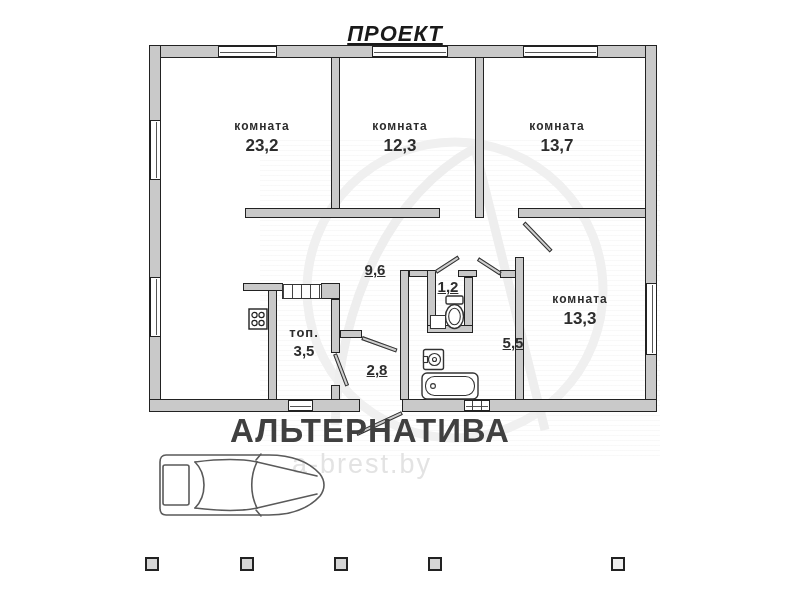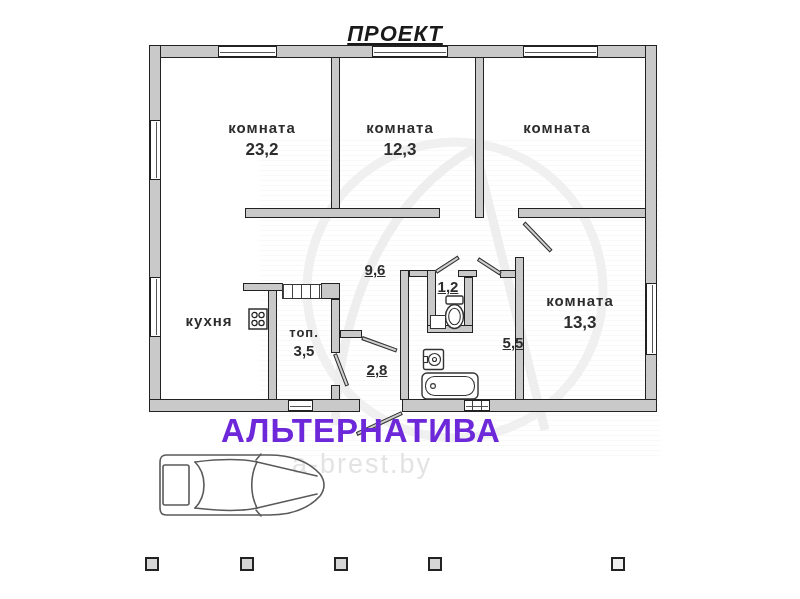--- a/index.html
+++ b/index.html
@@ -10,37 +10,37 @@
   
   .win{position:absolute;background:#fff;border:1px solid #222;box-sizing:border-box;}
   .win.h::after{content:"";position:absolute;left:1px;right:1px;top:50%;border-top:1px solid #555;}
   .win.v::after{content:"";position:absolute;top:1px;bottom:1px;left:50%;border-left:1px solid #555;}
   .tick{position:absolute;width:1px;background:#444;}
   
   .door{position:absolute;height:4px;background:#cfcfcf;border:1px solid #333;
         box-sizing:border-box;transform-origin:0 50%;}
   
   .lbl{position:absolute;font-weight:bold;color:#2d2d2d;text-align:center;line-height:1.2;}
-  .rname{display:block;font-size:15px;letter-spacing:1px;}
+  .rname{display:block;font-size:12px;letter-spacing:1px;}
   .rarea{display:block;font-size:17px;margin-top:3px;}
   .sm{font-size:15px;}
   .ul{text-decoration:underline;}
   .lbl.tiny .rname{font-size:13px;}
   .lbl.tiny .rarea{font-size:15px;margin-top:1px;}
   .title{position:absolute;left:330px;top:21px;width:130px;text-align:center;
          font-size:22px;font-weight:bold;font-style:italic;text-decoration:underline;
          letter-spacing:1px;color:#1a1a1a;}
   
   .fix{position:absolute;}
   .grill{position:absolute;background:repeating-linear-gradient(90deg,#444 0 1px,#fff 1px 9px);
          border:1px solid #333;box-sizing:border-box;}
   .vent{position:absolute;background:#fff;border:1px solid #333;box-sizing:border-box;}
   
-  .wm-brand{position:absolute;left:221px;top:412px;font-size:33px;font-weight:bold;
-            color:#6d28d9;letter-spacing:1px;white-space:nowrap;}
+  .wm-brand{position:absolute;left:230px;top:412px;font-size:33px;font-weight:bold;
+            color:#404040;letter-spacing:1px;white-space:nowrap;}
   .wm-site{position:absolute;left:292px;top:449px;font-size:27px;font-weight:normal;
            color:#e3e3e3;letter-spacing:2px;white-space:nowrap;}
   .ghost{position:absolute;left:0;top:0;pointer-events:none;}
   .stripes{position:absolute;left:260px;top:140px;width:400px;height:320px;
            background:repeating-linear-gradient(180deg,rgba(130,130,130,0.05) 0 1px,transparent 1px 5px);}
   
   .post{position:absolute;width:14px;height:14px;background:#d6d6d6;
         border:2px solid #222;box-sizing:border-box;top:557px;}
   .post.light{background:#efefef;}
 </style>
@@ -135,23 +135,23 @@
   <div class="lbl" style="left:187px;top:119px;width:150px">
     <span class="rname">комната</span>
     <span class="rarea">23,2</span>
   </div>
   <div class="lbl" style="left:325px;top:119px;width:150px">
     <span class="rname">комната</span>
     <span class="rarea">12,3</span>
   </div>
   <div class="lbl" style="left:482px;top:119px;width:150px">
     <span class="rname">комната</span>
+    <span class="rarea">13,7</span>
   </div>
   <div class="lbl" style="left:150px;top:312px;width:118px">
-    <span class="rname">кухня</span>
   </div>
   <div class="lbl tiny" style="left:272px;top:325px;width:64px">
     <span class="rname">топ.</span>
     <span class="rarea">3,5</span>
   </div>
   <div class="lbl" style="left:505px;top:292px;width:150px">
     <span class="rname">комната</span>
     <span class="rarea">13,3</span>
   </div>
 

